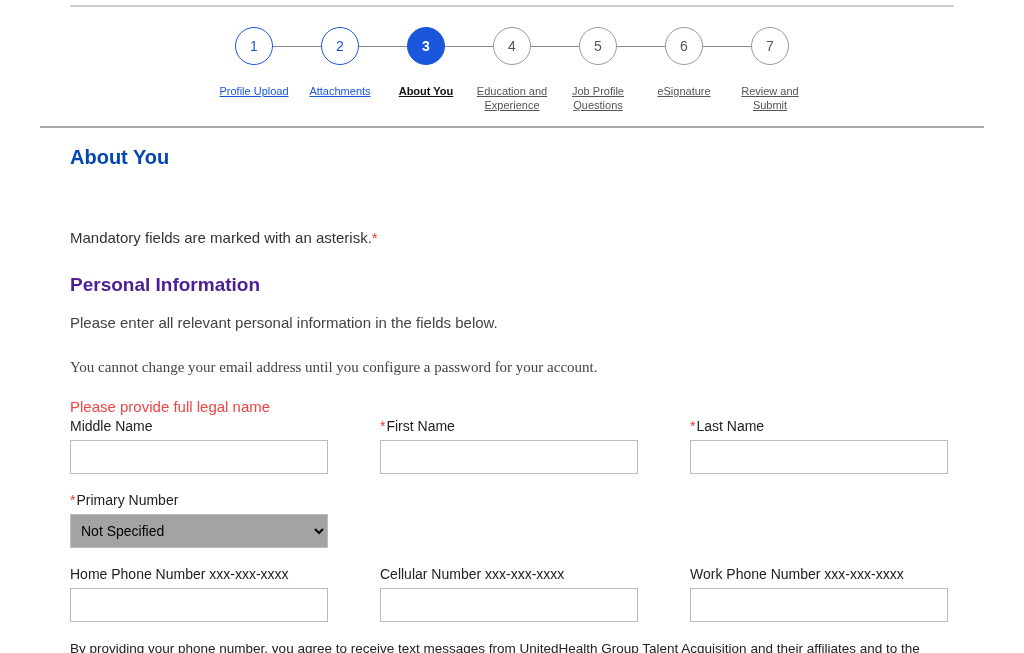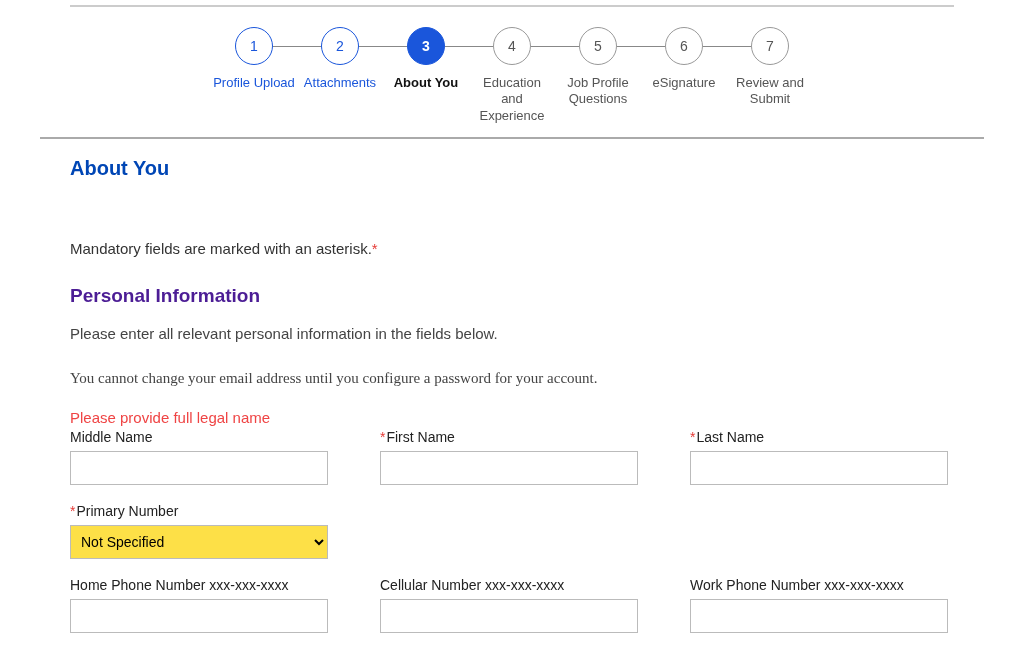--- a/index.html
+++ b/index.html
@@ -63,26 +63,27 @@
       left: calc(50% + 19px);
       right: calc(-50% + 19px);
       height: 1px;
       background: #888;
       z-index: 1;
     }
     .step:last-child .step-line {
       display: none;
     }
     .step-label {
-      margin-top: 10px;
-      font-size: 13px;
+      margin-top: 20px;
+      font-size: 11px;
       text-align: center;
       color: #555;
       line-height: 1.25;
       padding: 0 2px;
+      text-decoration: underline;
     }
     .step.completed .step-label {
       color: #1a56db;
     }
     .step.active .step-label {
       color: #111;
       font-weight: bold;
     }
     hr.section-rule {
       border: none;
@@ -156,21 +157,21 @@
       font-size: 14px;
       width: 100%;
       background: #fff;
     }
     select.select-input {
       height: 34px;
       border: 1px solid #bbb;
       padding: 4px 6px;
       font-size: 14px;
       width: 100%;
-      background: #fde047;
+      background: #a3a3a3;
     }
     .consent {
       font-size: 13.5px;
       color: #222;
       line-height: 1.4;
       margin-top: 6px;
     }
   </style>
 </head>
 <body>

